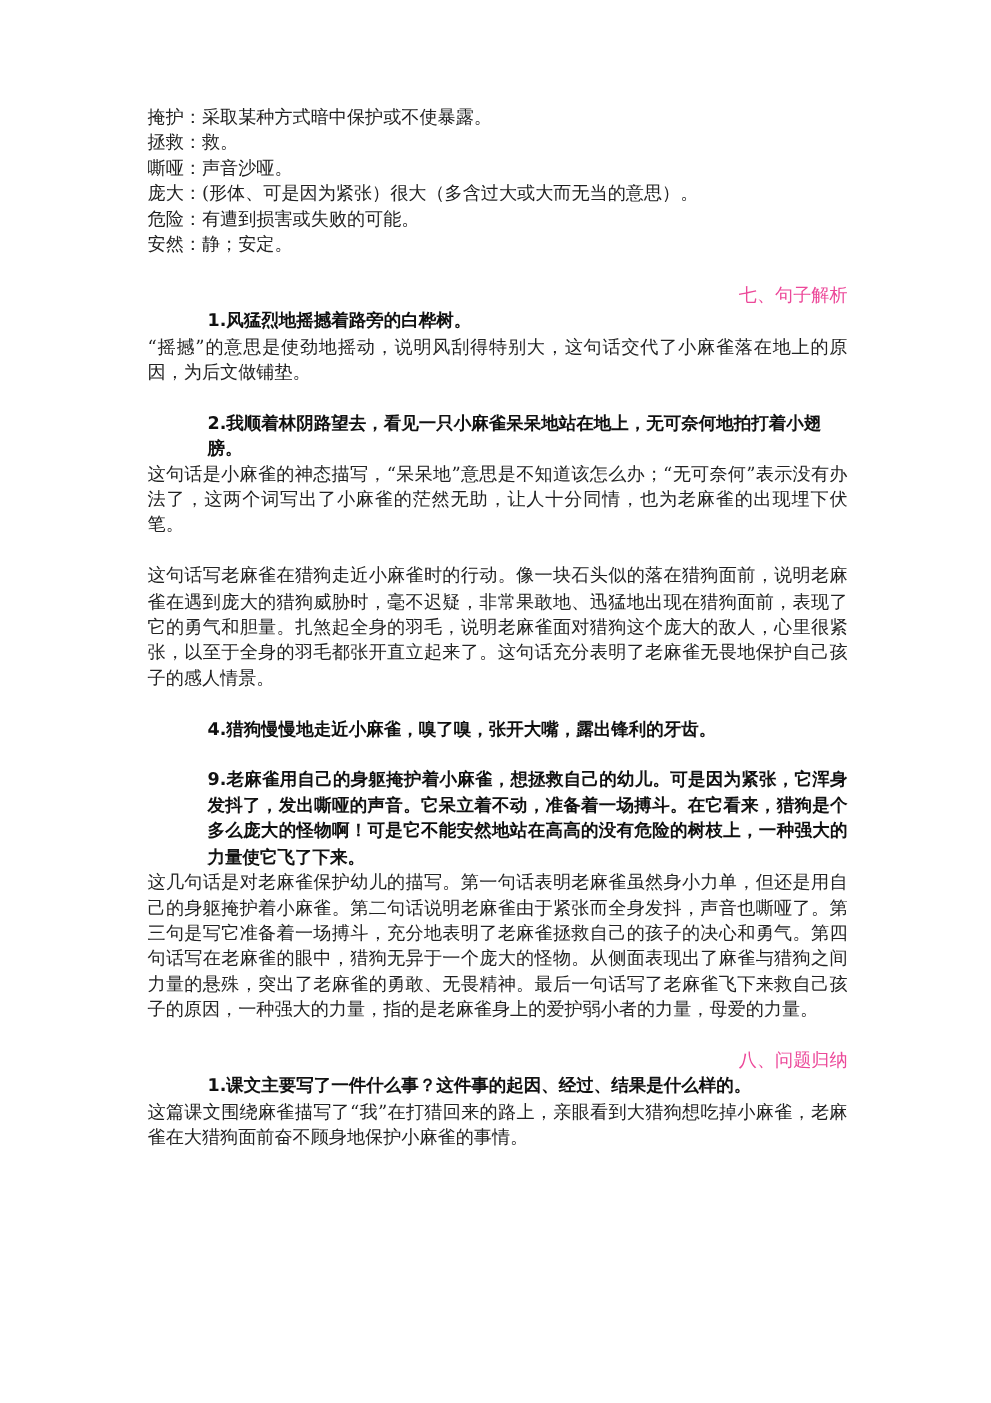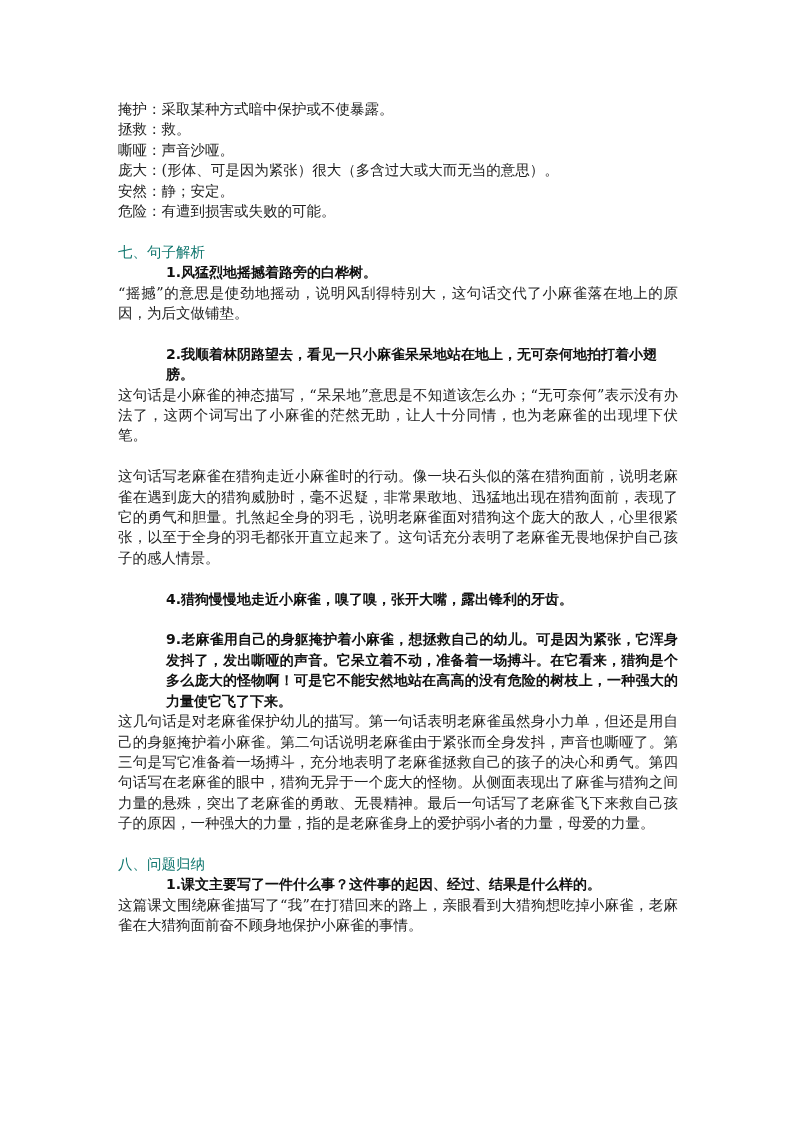--- a/index.html
+++ b/index.html
@@ -1,45 +1,45 @@
 <!DOCTYPE html>
 <html><head>
   <meta charset="utf-8">
   <style>
     html, body { margin: 0; padding: 0; background: #ffffff; }
     body { width: 793px; height: 1122px; position: relative; overflow: hidden; }
     .page {
       position: absolute;
       left: 118px;
-      top: 99px;
+      top: 84px;
       width: 560px;
       font-family: "DejaVu Serif", "Liberation Serif", serif;
       font-size: 14.5px;
       line-height: 20.4px;
       color: #222;
       letter-spacing: 0px;
     }
     .line { white-space: nowrap; }
     .para { text-align: justify; text-align-last: left; }
     .bold { font-family: "DejaVu Sans", "Liberation Sans", sans-serif; font-weight: bold; color: #111; font-size: 14px; margin-left: 48px; }
-    .heading { font-family: "DejaVu Sans", "Liberation Sans", sans-serif; font-size: 14.5px; color: #0f766e; }
+    .heading { font-family: "DejaVu Sans", "Liberation Sans", sans-serif; font-size: 14.5px; color: #ec4899; text-align: right; }
     .gap { height: 20.4px; }
   </style>
 </head>
 <body>
 
 <div class="page">
 
   <div>
     <div class="line"><span>掩护</span>：<span>采取某种方式暗中保护或不使暴露。</span></div>
     <div class="line"><span>拯救</span>：<span>救。</span></div>
     <div class="line"><span>嘶哑</span>：<span>声音沙哑。</span></div>
     <div class="line"><span>庞大</span>：<span>(形体、可是因为紧张）很大（多含过大或大而无当的意思）。</span></div>
+    <div class="line"><span>危险</span>：<span>有遭到损害或失败的可能。</span></div>
     <div class="line"><span>安然</span>：<span>静；安定。</span></div>
-    <div class="line"><span>危险</span>：<span>有遭到损害或失败的可能。</span></div>
   </div>
 
   <div class="gap"></div>
 
   <div class="heading">七、句子解析</div>
 
   <div>
     <div class="bold">1.风猛烈地摇撼着路旁的白桦树。</div>
     <div class="para">“摇撼”的意思是使劲地摇动，说明风刮得特别大，这句话交代了小麻雀落在地上的原因，为后文做铺垫。</div>
   </div>

